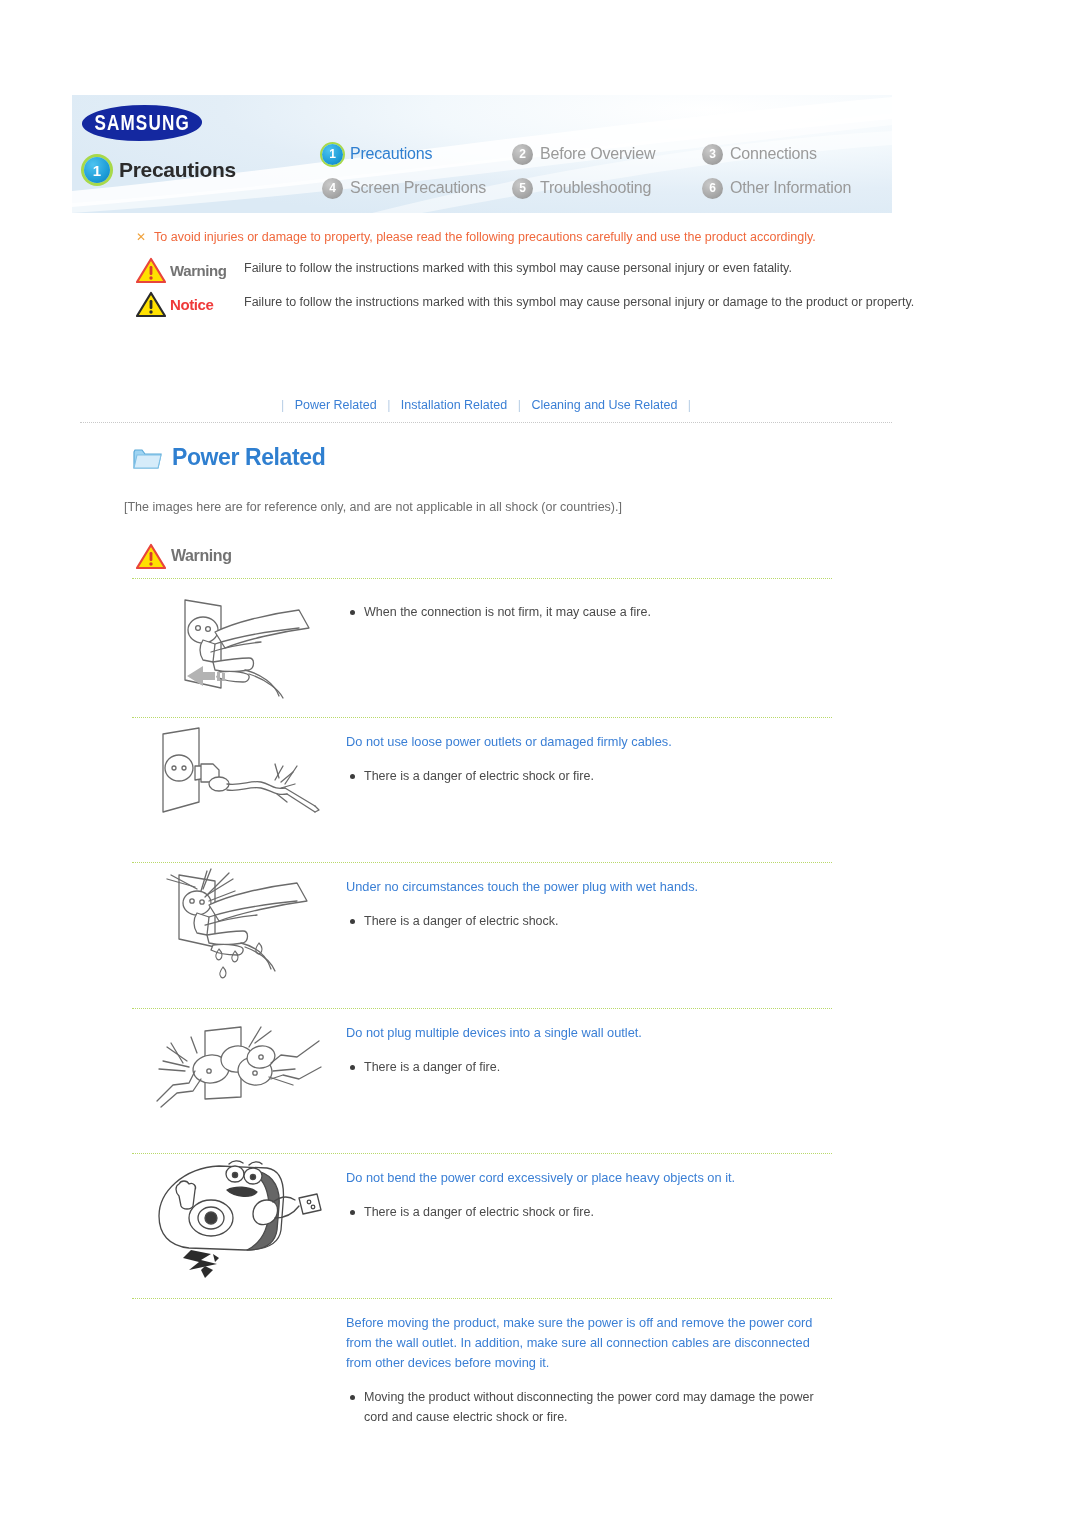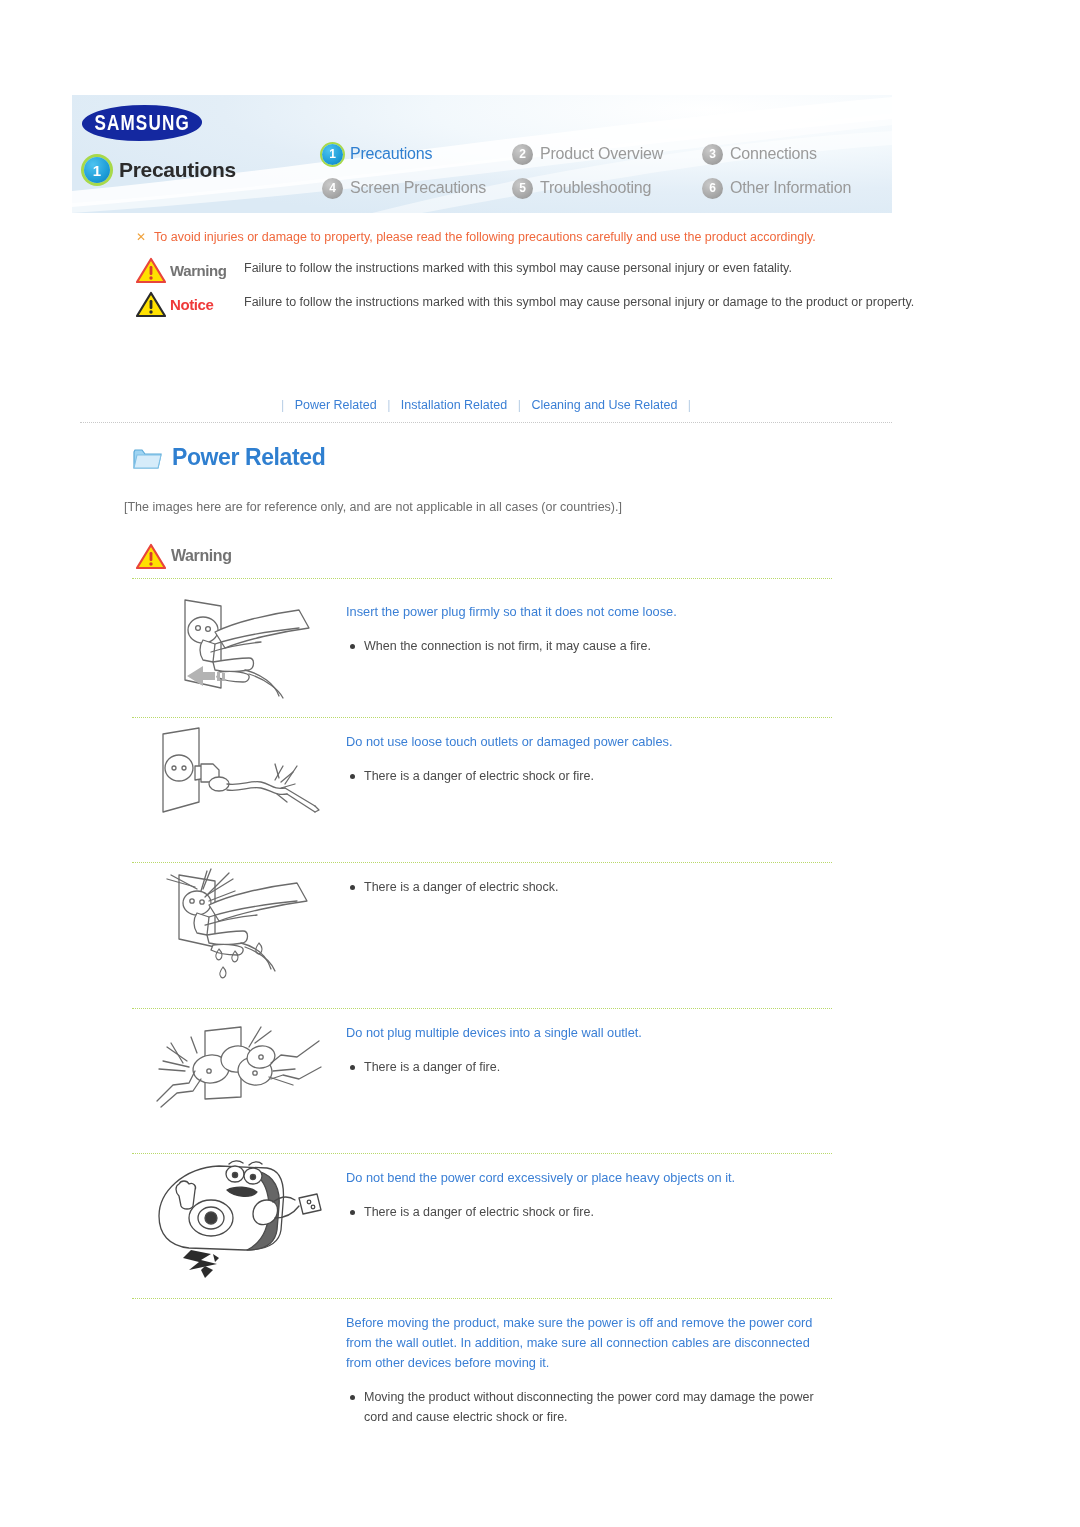--- a/index.html
+++ b/index.html
@@ -315,21 +315,21 @@
     <div class="label">Precautions</div>
   </div>
 
   <div class="nav-grid">
     <div class="nav-item active">
       <span class="bullet">1</span>
       <span class="txt">Precautions</span>
     </div>
     <div class="nav-item">
       <span class="bullet">2</span>
-      <span class="txt">Product Overview</span>
+      <span class="txt">Before Overview</span>
     </div>
     <div class="nav-item">
       <span class="bullet">3</span>
       <span class="txt">Connections</span>
     </div>
     <div class="nav-item">
       <span class="bullet">4</span>
       <span class="txt">Screen Precautions</span>
     </div>
     <div class="nav-item">
@@ -392,21 +392,21 @@
 <div class="section-head">
   <span class="folder-icon">
     <svg width="30" height="26" viewBox="0 0 30 26">
       <path d="M2,7 L2,23 L26,23 L29,9 L13,9 L10,5 L3,5 Z" fill="#9fd4f2" stroke="#5ba9d8" stroke-width="1.2"></path>
       <path d="M5,10 L29,10 L26,23 L2,23 Z" fill="#d6ecfa" stroke="#7fc0e6" stroke-width="1.1"></path>
     </svg>
   </span>
   <span class="title">Power Related</span>
 </div>
 
-<div class="ref-note">[The images here are for reference only, and are not applicable in all cases (or countries).]</div>
+<div class="ref-note">[The images here are for reference only, and are not applicable in all shock (or countries).]</div>
 
 <div class="warn-head">
   <span class="tri">
     <svg width="30" height="26" viewBox="0 0 30 26">
       <polygon points="15,2 29,25 1,25" fill="#ffe100" stroke="#e8453c" stroke-width="2.2" stroke-linejoin="round"></polygon>
       <rect x="13.6" y="9" width="2.8" height="9" rx="1.2" fill="#d63b2f"></rect>
       <circle cx="15" cy="21" r="1.7" fill="#d63b2f"></circle>
     </svg>
   </span>
   <span class="legend-label warn">Warning</span>
@@ -433,21 +433,20 @@
           <path d="M100,82 C118,88 130,98 134,106"></path>
         </g>
         <g fill="#b3b3b3">
           <path d="M38,84 L54,74 L54,80 L66,80 L66,88 L54,88 L54,94 Z"></path>
           <rect x="68" y="80" width="3" height="9"></rect>
           <rect x="73" y="81" width="3" height="8"></rect>
         </g>
       </svg>
     </div>
     <div class="body">
-      <div class="heading">Insert the power plug firmly so that it does not come loose.</div>
       <ul class="bullets">
         <li>When the connection is not firm, it may cause a fire.</li>
       </ul>
     </div>
   </div>
 
   <div class="prow r2">
     <div class="fig">
       <svg width="180" height="115" viewBox="0 0 180 115">
         <g fill="none" stroke="#6b6b6b" stroke-width="1.3" stroke-linejoin="round" stroke-linecap="round">
@@ -462,21 +461,21 @@
           <path d="M78,68 C92,70 100,64 112,66 C122,68 126,74 138,72"></path>
           <path d="M136,66 L166,84"></path>
           <path d="M138,72 L166,90"></path>
           <path d="M166,84 L170,88 L166,90" fill="#ffffff"></path>
           <path d="M126,58 L134,44 M132,60 L144,50 M132,66 L146,62 M128,72 L138,80"></path>
           <path d="M130,56 L126,42 M136,62 L148,44"></path>
         </g>
       </svg>
     </div>
     <div class="body">
-      <div class="heading">Do not use loose touch outlets or damaged power cables.</div>
+      <div class="heading">Do not use loose power outlets or damaged firmly cables.</div>
       <ul class="bullets">
         <li>There is a danger of electric shock or fire.</li>
       </ul>
     </div>
   </div>
 
   <div class="prow r3">
     <div class="fig">
       <svg width="180" height="118" viewBox="0 0 180 118">
         <g fill="none" stroke="#6b6b6b" stroke-width="1.3" stroke-linejoin="round" stroke-linecap="round">
@@ -497,20 +496,21 @@
         </g>
         <g fill="none" stroke="#6b6b6b" stroke-width="1.1">
           <path d="M70,82 C67,86 66,90 68,92 C70,94 73,92 73,88 C73,86 72,84 70,82 Z"></path>
           <path d="M86,84 C83,88 82,92 84,94 C86,96 89,94 89,90 C89,88 88,86 86,84 Z"></path>
           <path d="M110,76 C107,80 106,84 108,86 C110,88 113,86 113,82 C113,80 112,78 110,76 Z"></path>
           <path d="M74,100 C71,104 70,108 72,110 C74,112 77,110 77,106 C77,104 76,102 74,100 Z"></path>
         </g>
       </svg>
     </div>
     <div class="body">
+      <div class="heading">Under no circumstances touch the power plug with wet hands.</div>
       <ul class="bullets">
         <li>There is a danger of electric shock.</li>
       </ul>
     </div>
   </div>
 
   <div class="prow r4">
     <div class="fig">
       <svg width="180" height="120" viewBox="0 0 180 120">
         <g fill="none" stroke="#6b6b6b" stroke-width="1.3" stroke-linejoin="round" stroke-linecap="round">

